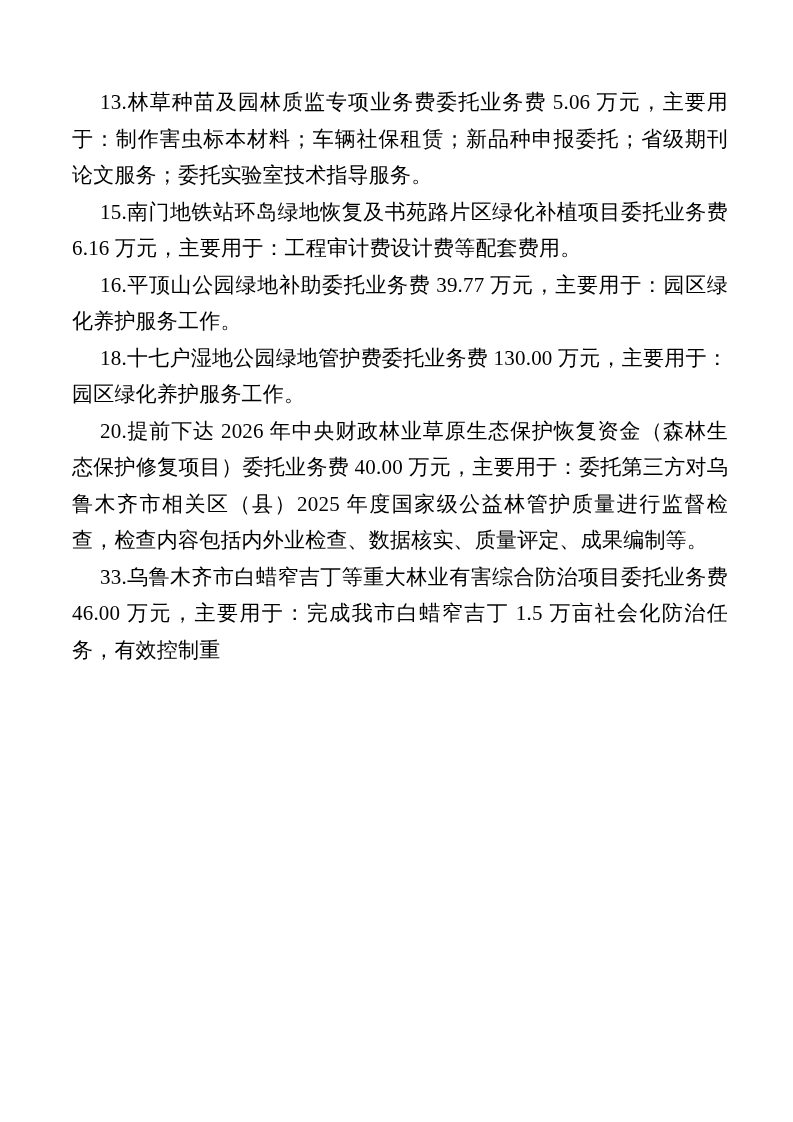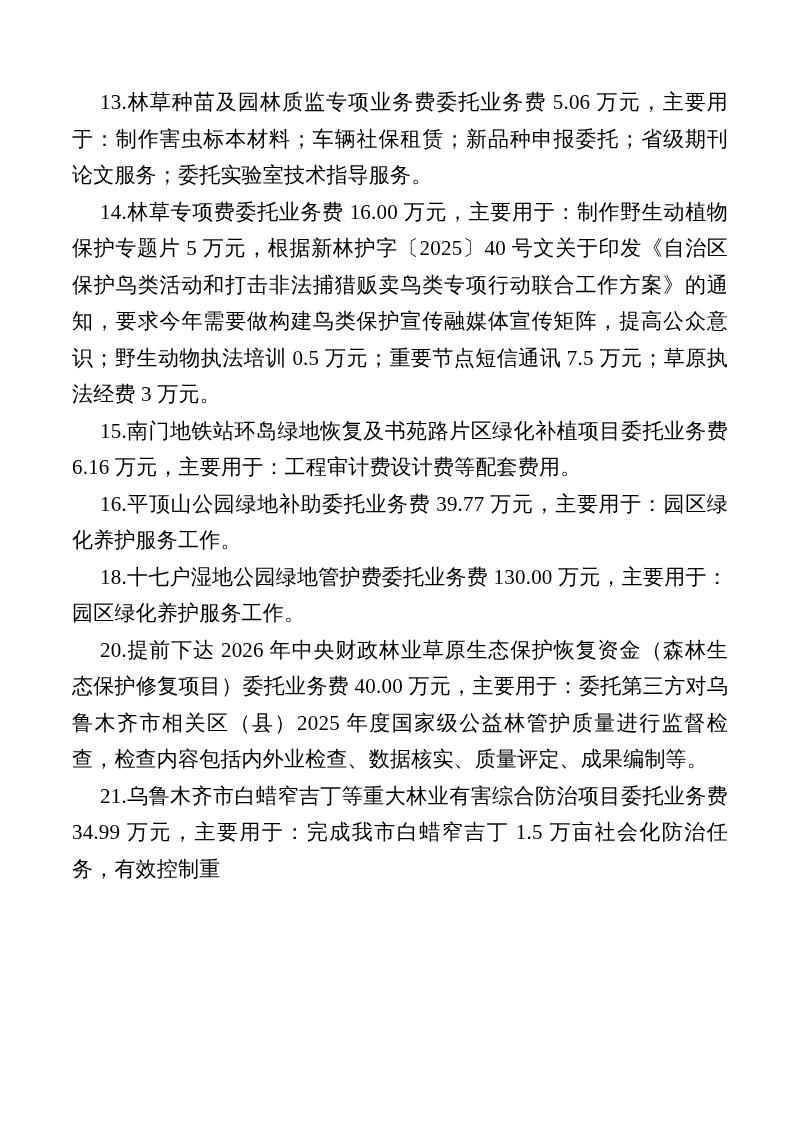--- a/index.html
+++ b/index.html
@@ -45,21 +45,20 @@
     line-height: 18px;
     color: #0f766e;
   }
 </style>
 </head>
 <body>
 
 <div class="page">
   <div class="doc-body">
     <p>13.林草种苗及园林质监专项业务费委托业务费 5.06 万元，主要用于：制作害虫标本材料；车辆社保租赁；新品种申报委托；省级期刊论文服务；委托实验室技术指导服务。</p>
-    <p>14.林草专项费委托业务费 16.00 万元，主要用于：制作野生动植物保护专题片 5 万元，根据新林护字〔2025〕40 号文关于印发《自治区保护鸟类活动和打击非法捕猎贩卖鸟类专项行动联合工作方案》的通知，要求今年需要做构建鸟类保护宣传融媒体宣传矩阵，提高公众意识；野生动物执法培训 0.5 万元；重要节点短信通讯 7.5 万元；草原执法经费 3 万元。</p>
     <p>15.南门地铁站环岛绿地恢复及书苑路片区绿化补植项目委托业务费 6.16 万元，主要用于：工程审计费设计费等配套费用。</p>
     <p>16.平顶山公园绿地补助委托业务费 39.77 万元，主要用于：园区绿化养护服务工作。</p>
     <p>18.十七户湿地公园绿地管护费委托业务费 130.00 万元，主要用于：园区绿化养护服务工作。</p>
     <p>20.提前下达 2026 年中央财政林业草原生态保护恢复资金（森林生态保护修复项目）委托业务费 40.00 万元，主要用于：委托第三方对乌鲁木齐市相关区（县）2025 年度国家级公益林管护质量进行监督检查，检查内容包括内外业检查、数据核实、质量评定、成果编制等。</p>
-    <p>21.乌鲁木齐市白蜡窄吉丁等重大林业有害综合防治项目委托业务费 34.99 万元，主要用于：完成我市白蜡窄吉丁 1.5 万亩社会化防治任务，有效控制重</p>
+    <p>33.乌鲁木齐市白蜡窄吉丁等重大林业有害综合防治项目委托业务费 46.00 万元，主要用于：完成我市白蜡窄吉丁 1.5 万亩社会化防治任务，有效控制重</p>
   </div>
   <div class="page-number">49</div>
 </div>
 
 </body></html>

